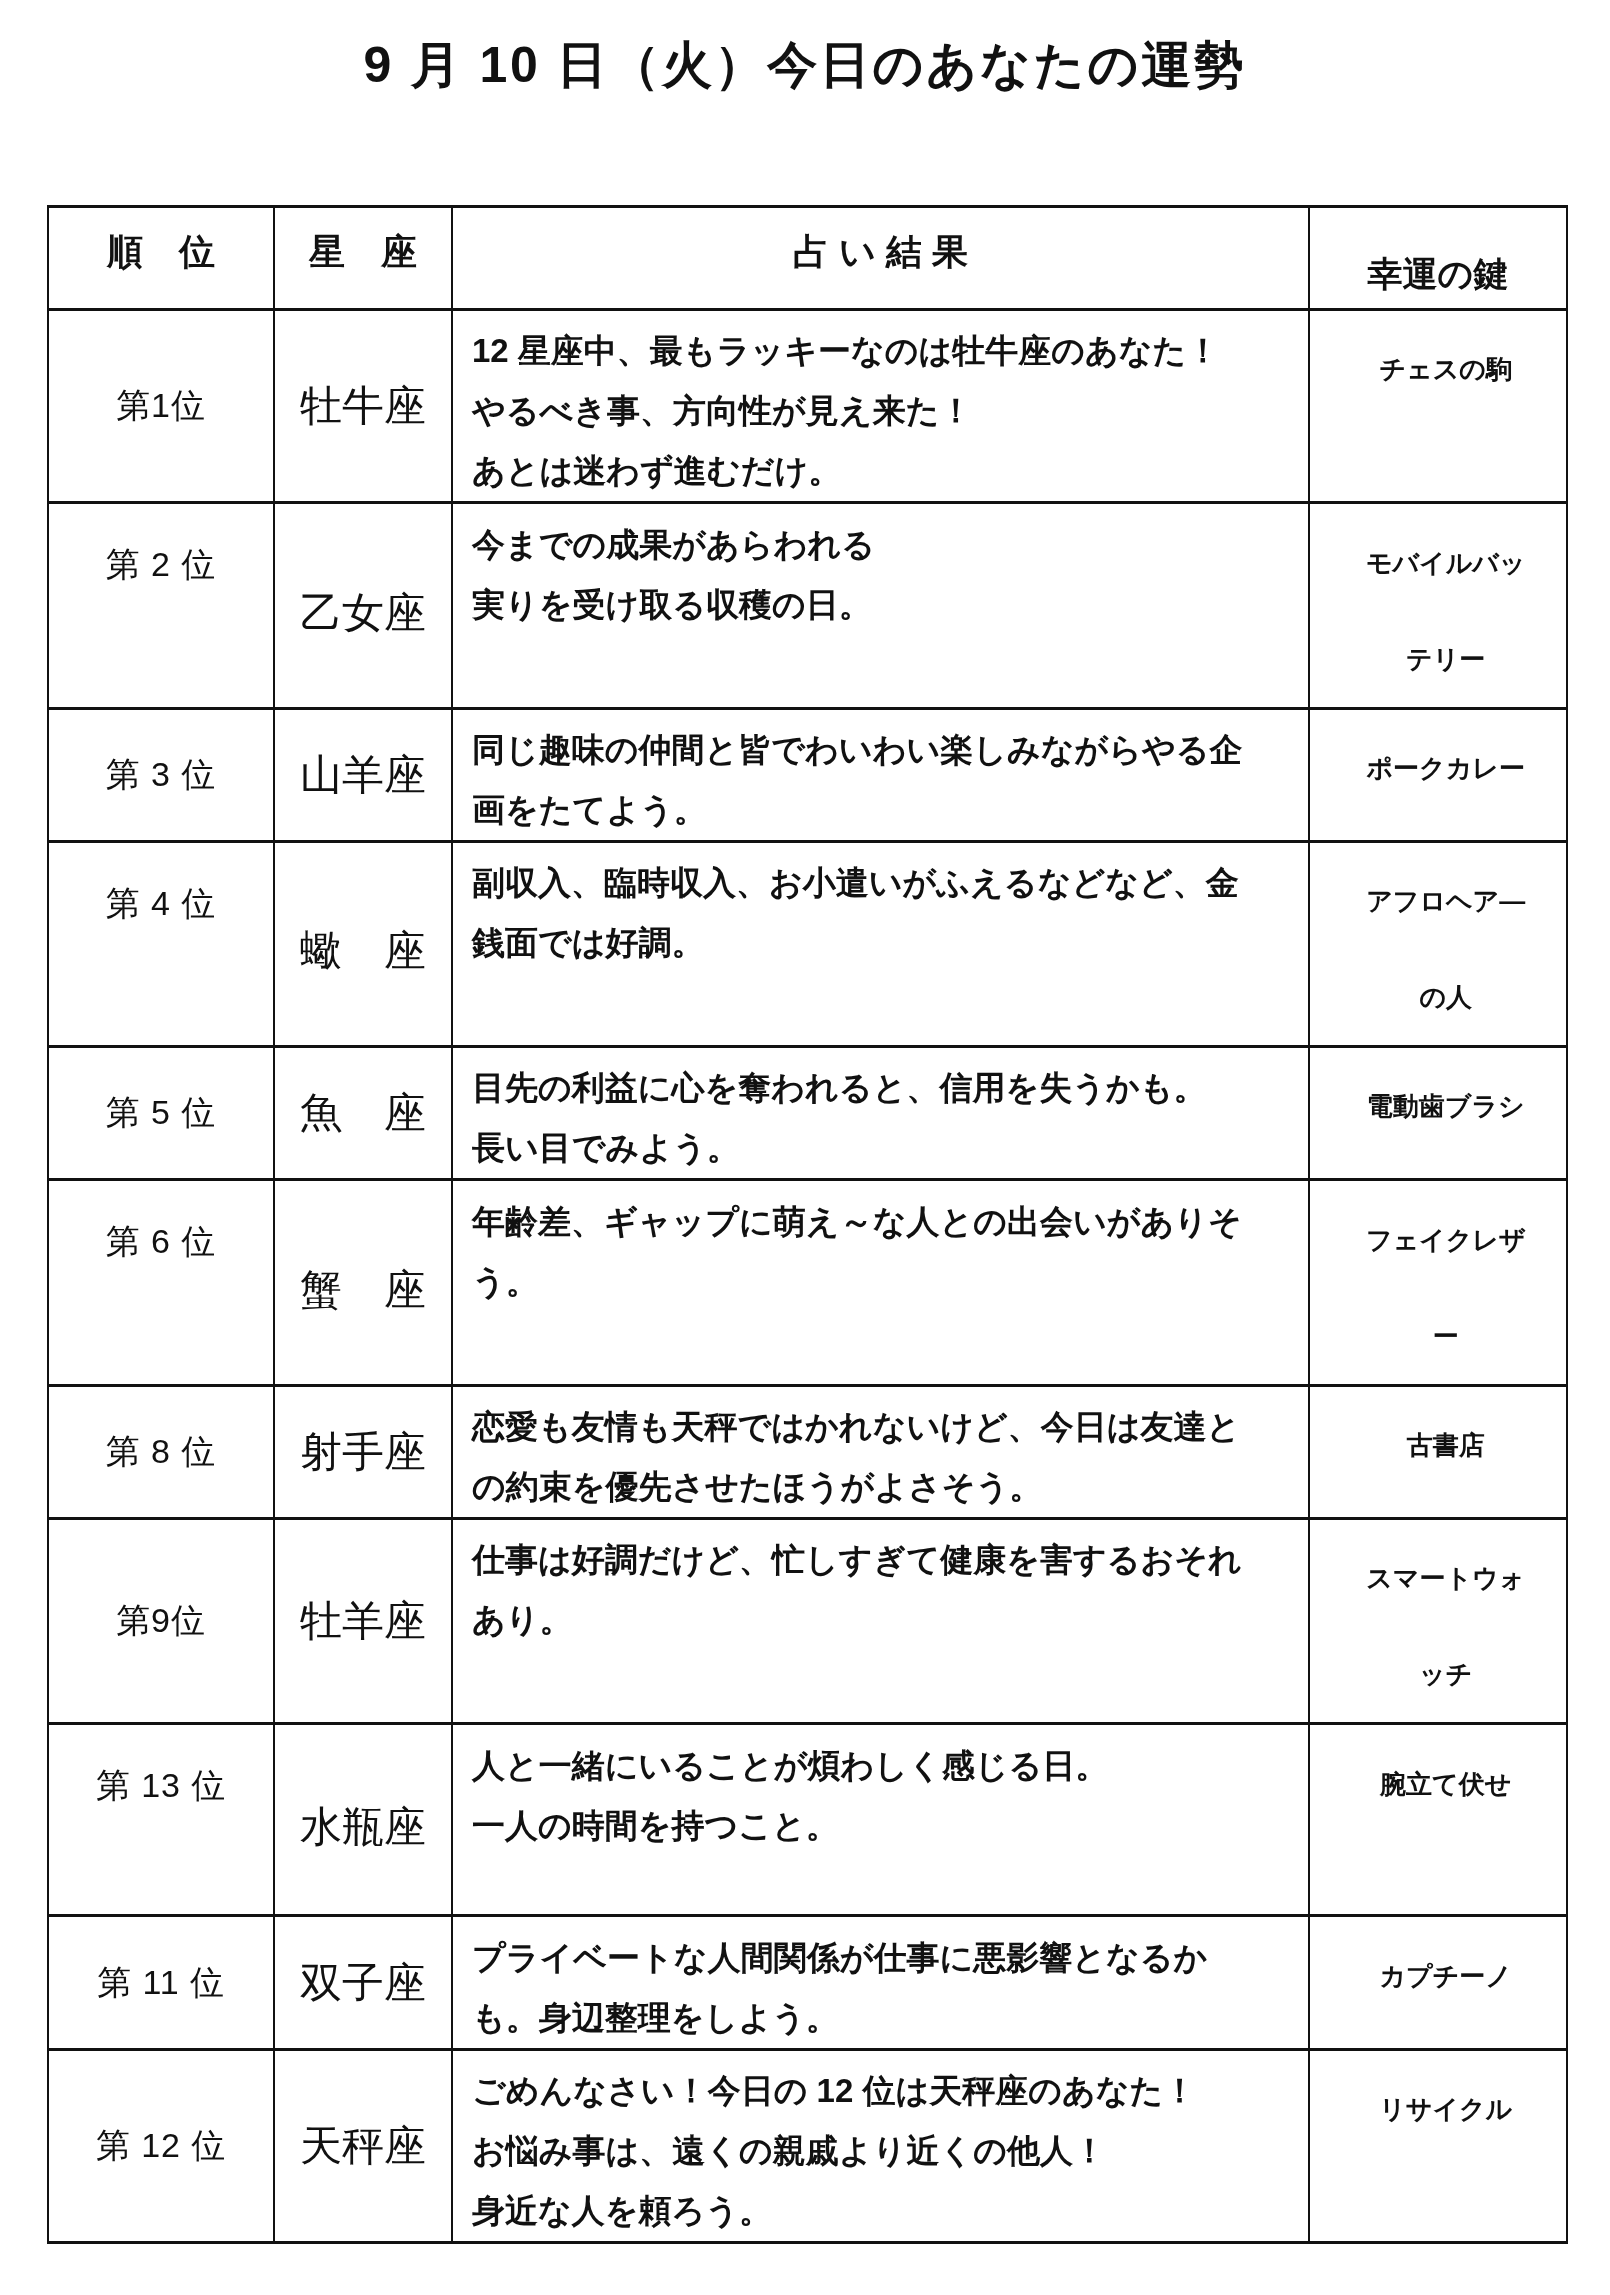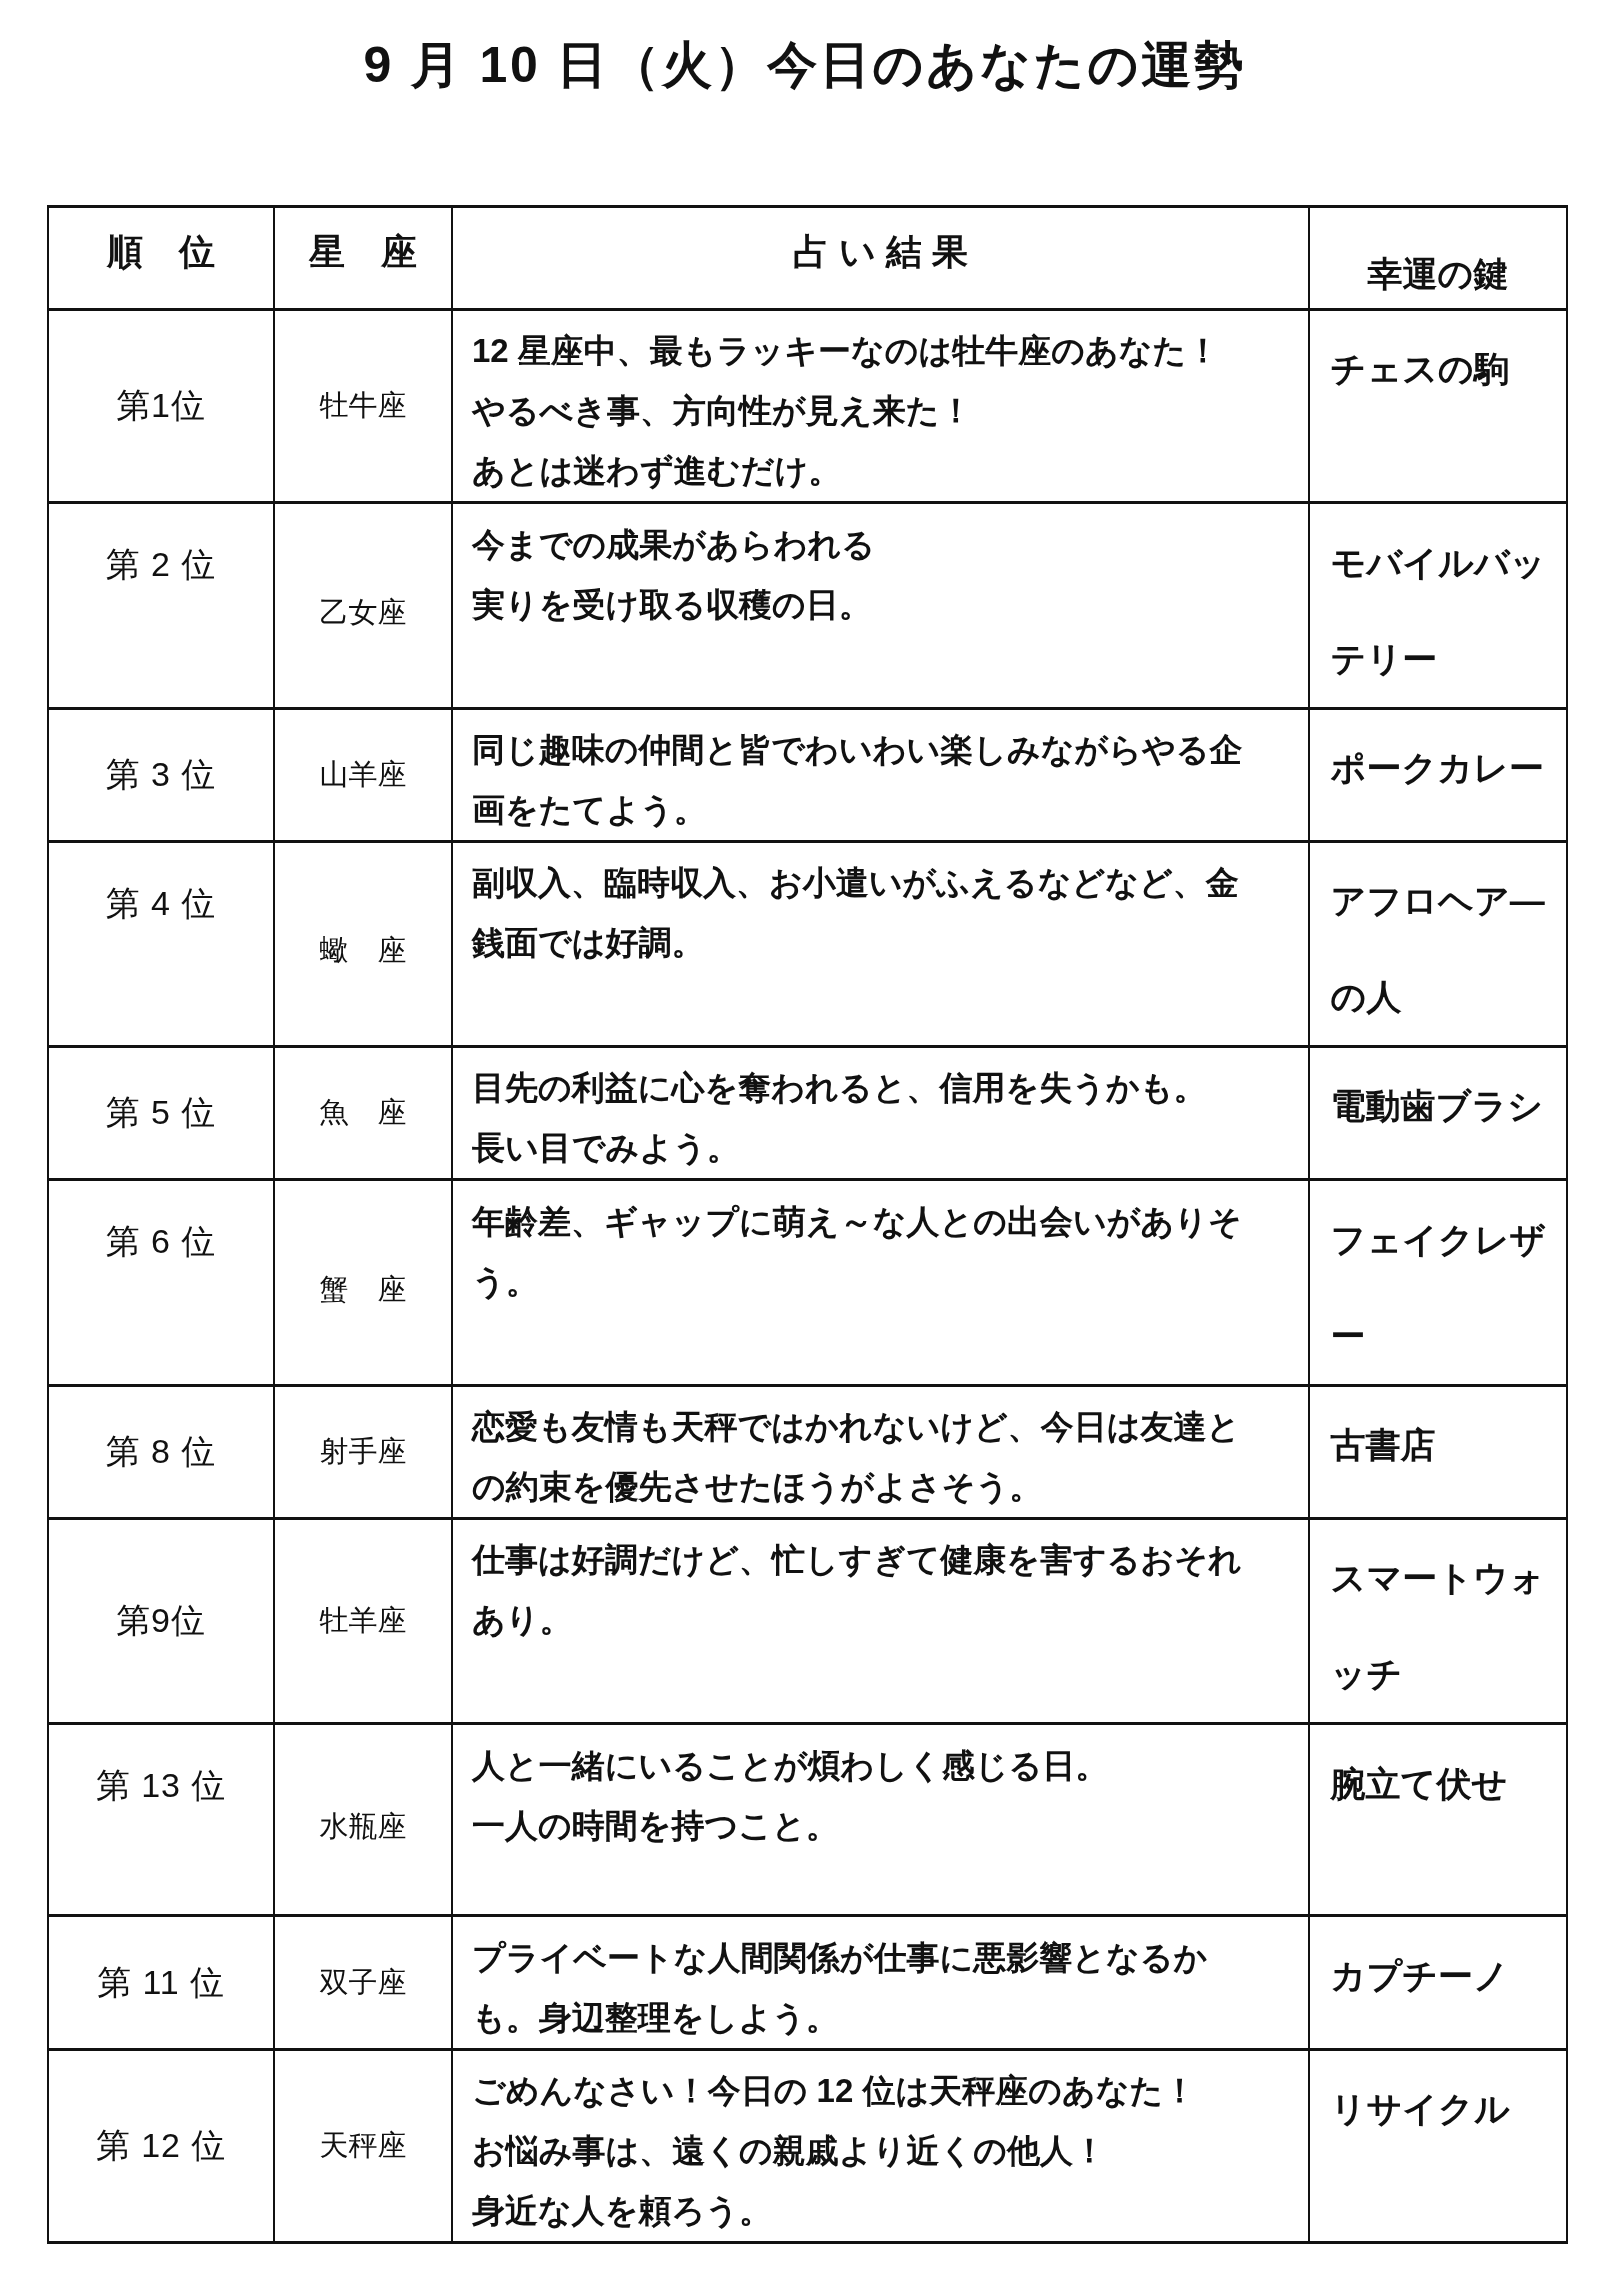--- a/index.html
+++ b/index.html
@@ -80,40 +80,40 @@
   td.rank {
     text-align: center;
     vertical-align: middle;
     font-size: 34px;
     letter-spacing: 0.9px;
   }
   td.sign {
     text-align: center;
     vertical-align: middle;
     font-family: "Liberation Serif", serif;
-    font-size: 29px;
+    font-size: 42px;
     margin-top: 8px;
   }
   td.fortune {
     vertical-align: top;
     padding: 10.3px 15.5px 0 19px;
     font-size: 33px;
     font-weight: bold;
     line-height: 60px;
     white-space: pre-line;
     text-align: left;
   }
   td.lucky {
     vertical-align: top;
     padding: 10.3px 5.2px 0 20.6px;
-    font-size: 35px;
+    font-size: 26px;
     font-weight: bold;
     line-height: 96px;
     white-space: pre-line;
-    text-align: left;
+    text-align: center;
   }
   
   tbody tr:nth-child(2) td.rank,
   tbody tr:nth-child(4) td.rank,
   tbody tr:nth-child(6) td.rank,
   tbody tr:nth-child(9) td.rank {
     vertical-align: top;
     padding-top: 38px;
   }
   tbody tr:nth-child(2) td.sign,

